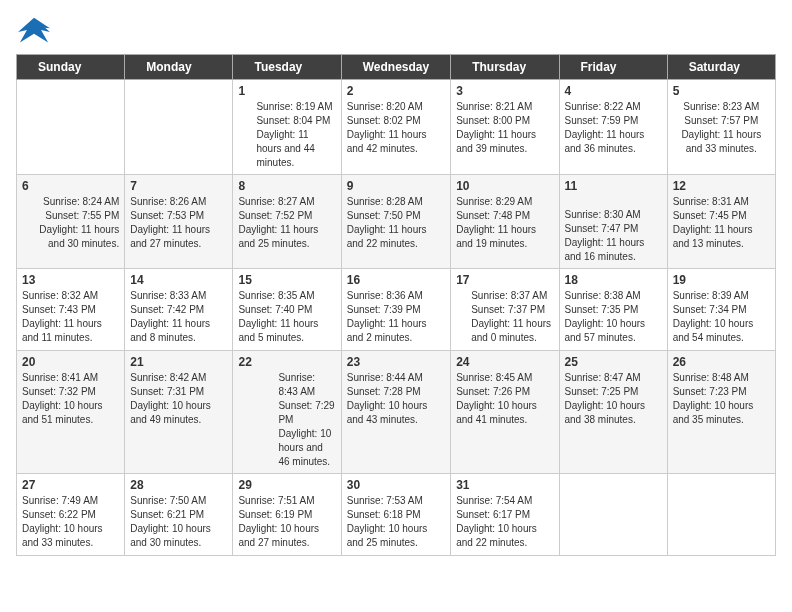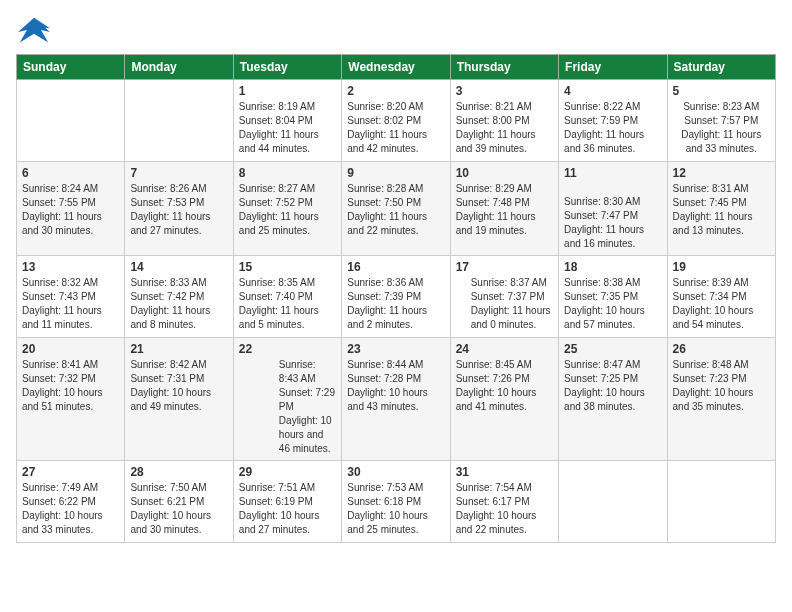--- a/index.html
+++ b/index.html
@@ -45,24 +45,24 @@
     .subtitle {
       font-size: 16px;
       color: #333;
     }
     table {
       width: 100%;
       border-collapse: collapse;
       font-size: 10.5px;
     }
     thead tr th {
-      background-color: #15803d;
+      background-color: #404040;
       color: #fff;
       text-align: left;
-      padding: 5px 6px;
+      padding: 5px 21px;
       font-size: 12px;
       font-weight: bold;
       border: 1px solid #aaa;
     }
     tbody tr td {
       vertical-align: top;
       border: 1px solid #ccc;
       padding: 4px 5px;
       height: 82px;
       width: calc(100% / 7);
@@ -121,21 +121,21 @@
         <th>Friday</th>
         <th>Saturday</th>
       </tr>
   </thead>
   <tbody id="calendar-body">
       <tr>
         <td class="empty"></td>
         <td class="empty"></td>
         <td>
           <span class="day-num">1</span>
-          <div class="day-info" style="white-space: pre-line;">Sunrise: 8:19 AM
+          <div class="day-info" style="white-space: pre-line; margin-left: 18px;">Sunrise: 8:19 AM
 Sunset: 8:04 PM
 Daylight: 11 hours and 44 minutes.</div>
         </td>
         <td>
           <span class="day-num">2</span>
           <div class="day-info" style="white-space: pre-line;">Sunrise: 8:20 AM
 Sunset: 8:02 PM
 Daylight: 11 hours and 42 minutes.</div>
         </td>
         <td>
@@ -153,21 +153,21 @@
         <td>
           <span class="day-num">5</span>
           <div class="day-info" style="white-space: pre-line; text-align: center;">Sunrise: 8:23 AM
 Sunset: 7:57 PM
 Daylight: 11 hours and 33 minutes.</div>
         </td>
       </tr>
       <tr>
         <td>
           <span class="day-num">6</span>
-          <div class="day-info" style="white-space: pre-line;">Sunrise: 8:24 AM
+          <div class="day-info" style="white-space: pre-line; text-align: right;">Sunrise: 8:24 AM
 Sunset: 7:55 PM
 Daylight: 11 hours and 30 minutes.</div>
         </td>
         <td>
           <span class="day-num">7</span>
           <div class="day-info" style="white-space: pre-line;">Sunrise: 8:26 AM
 Sunset: 7:53 PM
 Daylight: 11 hours and 27 minutes.</div>
         </td>
         <td>

